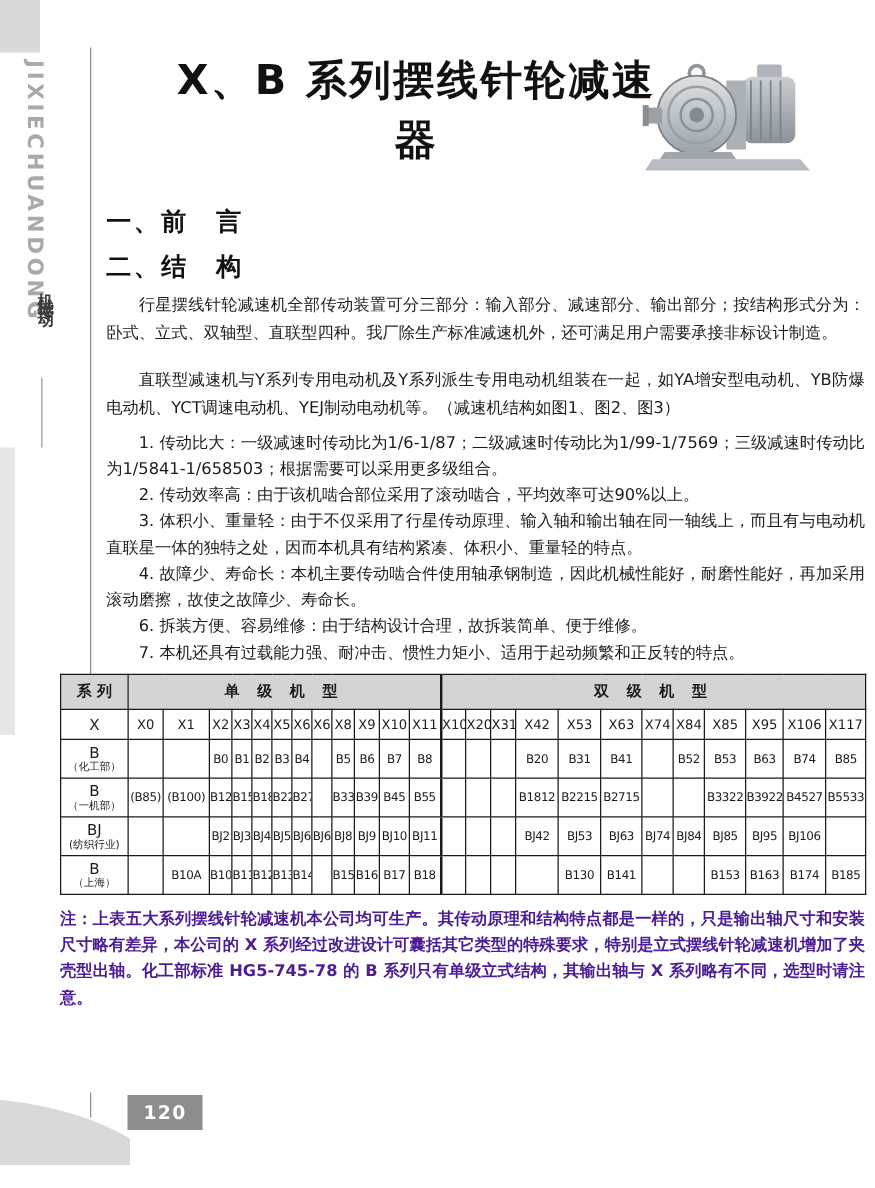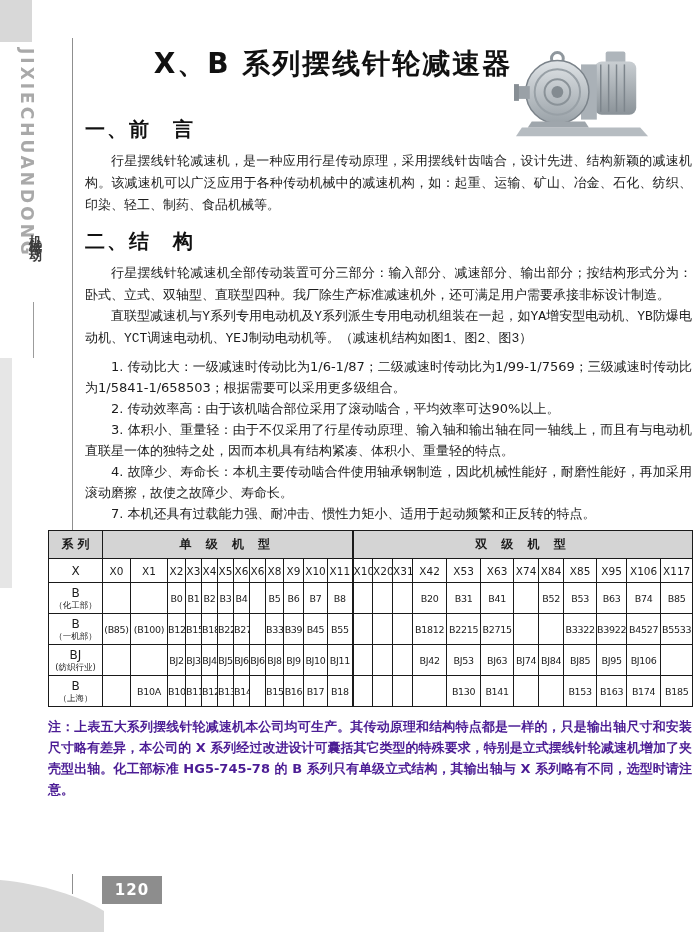--- a/index.html
+++ b/index.html
@@ -25,28 +25,28 @@
   .footer-curve{position:absolute;left:0;top:870px;width:125px;height:80px;}
   .page-badge{
     position:absolute;left:102px;top:876px;width:60px;height:28px;background:#8d8d8d;
     color:#ffffff;font-size:15px;font-weight:bold;letter-spacing:1px;
     display:flex;align-items:center;justify-content:center;
   }
   
   .main{position:absolute;left:48px;top:40px;width:644px;}
   .doc-title{
     margin:0 0 0 85px;width:400px;text-align:center;
-    font-size:28px;font-weight:bold;letter-spacing:2px;line-height:48px;color:#111;
+    font-size:33px;font-weight:bold;letter-spacing:2px;line-height:48px;color:#111;
   }
   .product-photo{position:absolute;top:4px;right:40px;width:138px;height:96px;}
   .sec{margin-left:37px;}
   .sec-h{font-size:20px;font-weight:bold;letter-spacing:2px;line-height:22px;margin:0;color:#111;}
   .mt-a{margin-top:30px;} .mt-b{margin-top:14px;} .mt-c{margin-top:10px;} .mt-d{margin-top:4px;}
   .body-p{font-size:13px;line-height:22px;margin:10px 0 0 0;text-indent:2em;text-align:justify;}
-  .body-p + .body-p{margin-top:0;font-family:Liberation Mono, monospace;}
+  .body-p + .body-p{margin-top:16px;}
   .feature-list{margin-top:6px;}
   .feat{font-size:13px;line-height:21px;text-indent:2em;text-align:justify;}
   
   .model-table{
     border-collapse:collapse;table-layout:fixed;width:644px;margin-top:6px;
     font-family:"DejaVu Sans","Liberation Sans",sans-serif;
   }
   .model-table td,.model-table th{
     border:1px solid #1a1a1a;text-align:center;vertical-align:middle;
     padding:0;overflow:hidden;background:#ffffff;font-weight:normal;white-space:nowrap;
@@ -109,35 +109,35 @@
     <circle cx="44" cy="48" r="23" fill="none" stroke="#98a0a6" stroke-width="2"></circle>
     <circle cx="44" cy="48" r="13" fill="none" stroke="#8a9298" stroke-width="2"></circle>
     <circle cx="44" cy="48" r="6" fill="#838b91"></circle>
     <rect x="2" y="42" width="14" height="13" fill="#9aa1a7"></rect>
     <rect x="0" y="40" width="5" height="17" fill="#878e94"></rect>
     <path d="M18 78 L72 78 L76 84 L14 84 Z" fill="#9fa6ac"></path>
   </svg>
 
   <div class="sec">
     <h2 class="sec-h mt-a">一、前　言</h2>
-    <p class="body-p">行星摆线针轮减速机，是一种应用行星传动原理，采用摆线针齿啮合，设计先进、结构新颖的减速机构。该减速机可以广泛应用于各种传动机械中的减速机构，如：起重、运输、矿山、冶金、石化、纺织、印染、轻工、制药、食品机械等。</p>
   </div>
 
   <div class="sec">
     <h2 class="sec-h mt-b">二、结　构</h2>
     <p class="body-p">行星摆线针轮减速机全部传动装置可分三部分：输入部分、减速部分、输出部分；按结构形式分为：卧式、立式、双轴型、直联型四种。我厂除生产标准减速机外，还可满足用户需要承接非标设计制造。</p>
     <p class="body-p">直联型减速机与Y系列专用电动机及Y系列派生专用电动机组装在一起，如YA增安型电动机、YB防爆电动机、YCT调速电动机、YEJ制动电动机等。（减速机结构如图1、图2、图3）</p>
   </div>
 
   <div class="sec">
     <div class="feature-list">
         <div class="feat">1. 传动比大：一级减速时传动比为1/6-1/87；二级减速时传动比为1/99-1/7569；三级减速时传动比为1/5841-1/658503；根据需要可以采用更多级组合。</div>
         <div class="feat">2. 传动效率高：由于该机啮合部位采用了滚动啮合，平均效率可达90%以上。</div>
         <div class="feat">3. 体积小、重量轻：由于不仅采用了行星传动原理、输入轴和输出轴在同一轴线上，而且有与电动机直联星一体的独特之处，因而本机具有结构紧凑、体积小、重量轻的特点。</div>
         <div class="feat">4. 故障少、寿命长：本机主要传动啮合件使用轴承钢制造，因此机械性能好，耐磨性能好，再加采用滚动磨擦，故使之故障少、寿命长。</div>
+        <div class="feat">6. 拆装方便、容易维修：由于结构设计合理，故拆装简单、便于维修。</div>
         <div class="feat">7. 本机还具有过载能力强、耐冲击、惯性力矩小、适用于起动频繁和正反转的特点。</div>
       </div>
   </div>
 
   <table class="model-table">
       <colgroup>
         <col style="width: 54px;">
         <col style="width: 28px;">
         <col style="width: 37px;">
         <col style="width: 18px;">

